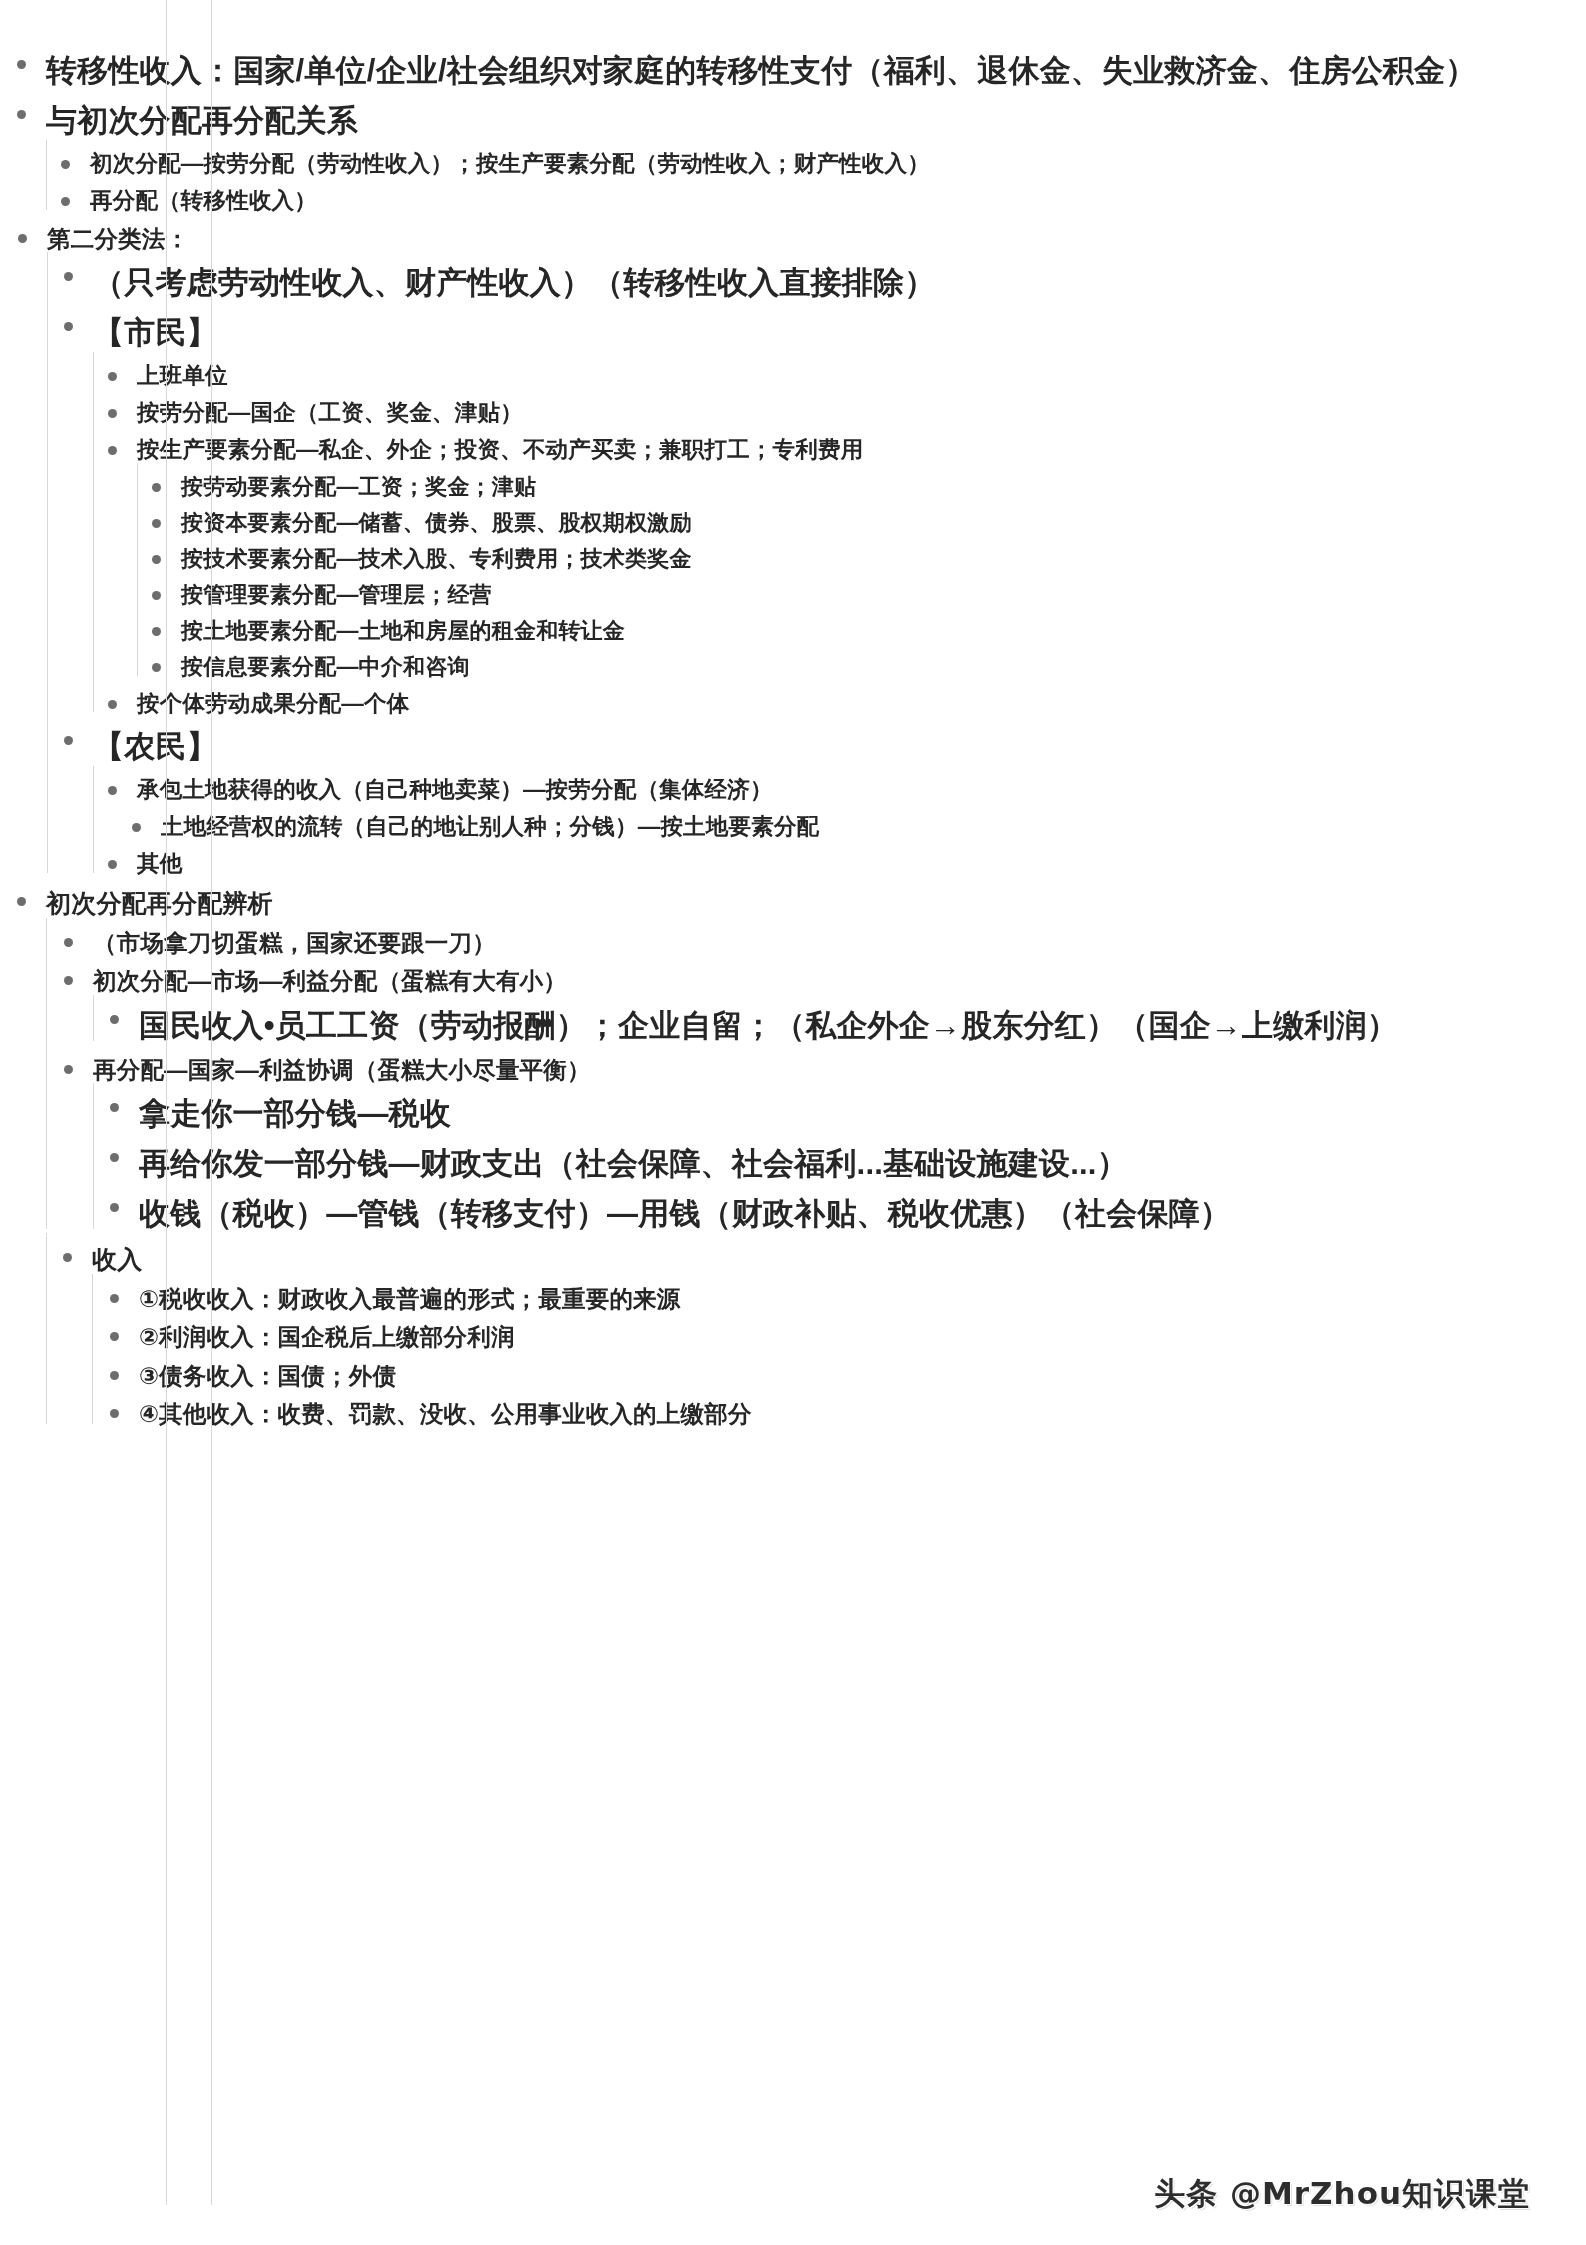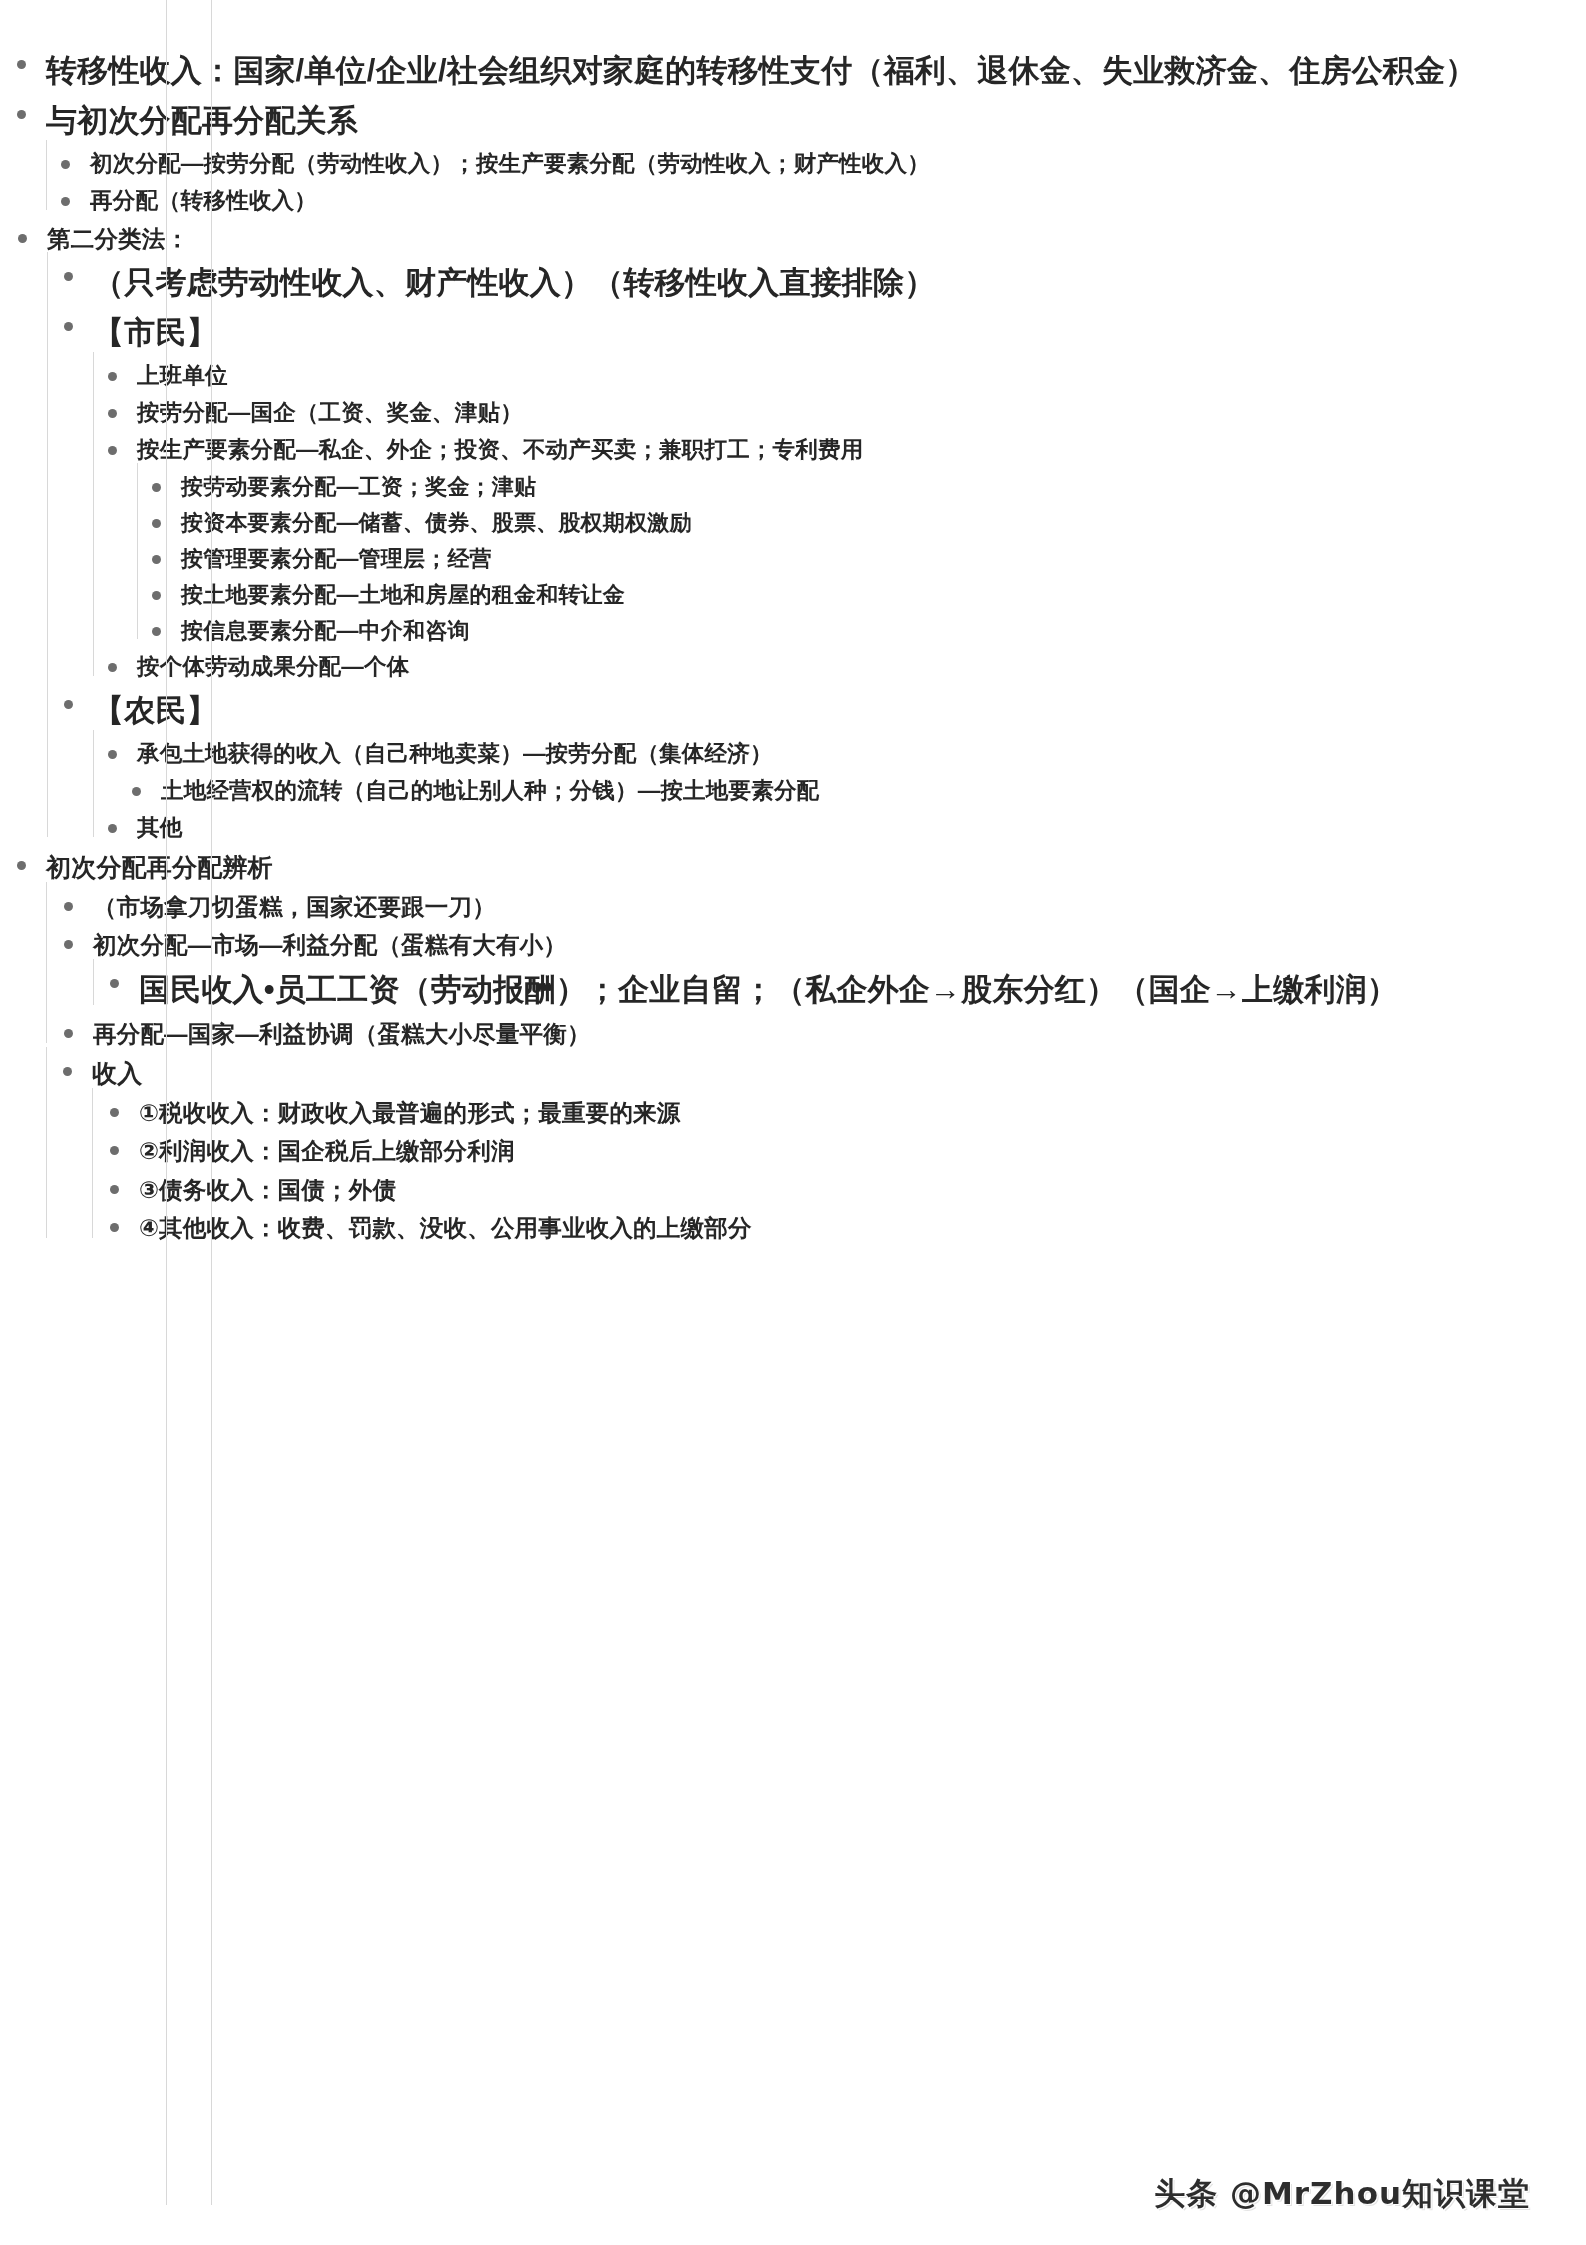--- a/index.html
+++ b/index.html
@@ -182,20 +182,26 @@
                   </li>
                   <li class="node d6" style="padding-left: 44px;">
                     <div class="row">
                       <span class="bullet"></span>
                       <span class="txt c-black">按资本要素分配—储蓄、债券、股票、股权期权激励</span>
                     </div>
                   </li>
                   <li class="node d6" style="padding-left: 44px;">
                     <div class="row">
                       <span class="bullet"></span>
+                      <span class="txt c-black">按技术要素分配—技术入股、专利费用；技术类奖金</span>
+                    </div>
+                  </li>
+                  <li class="node d6" style="padding-left: 44px;">
+                    <div class="row">
+                      <span class="bullet"></span>
                       <span class="txt c-black">按管理要素分配—管理层；经营</span>
                     </div>
                   </li>
                   <li class="node d6" style="padding-left: 44px;">
                     <div class="row">
                       <span class="bullet"></span>
                       <span class="txt c-black">按土地要素分配—土地和房屋的租金和转让金</span>
                     </div>
                   </li>
                   <li class="node d6" style="padding-left: 44px;">
@@ -266,20 +272,40 @@
                   <span class="txt c-black">国民收入•员工工资（劳动报酬）；企业自留；（私企外企→股东分红）（国企→上缴利润）</span>
                 </div>
               </li>
             </ul>
           </li>
           <li class="node d3" style="padding-left: 47px;">
             <div class="row">
               <span class="bullet"></span>
               <span class="txt c-blue">再分配—国家—利益协调（蛋糕大小尽量平衡）</span>
             </div>
+            <ul class="lvl rail">
+              <li class="node d4" style="padding-left: 46px;">
+                <div class="row">
+                  <span class="bullet"></span>
+                  <span class="txt c-black">拿走你一部分钱—税收</span>
+                </div>
+              </li>
+              <li class="node d4" style="padding-left: 46px;">
+                <div class="row">
+                  <span class="bullet"></span>
+                  <span class="txt c-black">再给你发一部分钱—财政支出（社会保障、社会福利...基础设施建设...）</span>
+                </div>
+              </li>
+              <li class="node d4" style="padding-left: 46px;">
+                <div class="row">
+                  <span class="bullet"></span>
+                  <span class="txt c-black">收钱（税收）—管钱（转移支付）—用钱（财政补贴、税收优惠）（社会保障）</span>
+                </div>
+              </li>
+            </ul>
           </li>
         </ul>
       </li>
       <li class="node d1" style="padding-left: 46px;">
         <ul class="lvl rail">
           <li class="node d2" style="padding-left: 46px;">
             <div class="row">
               <span class="bullet"></span>
               <span class="txt c-red">收入</span>
             </div>

